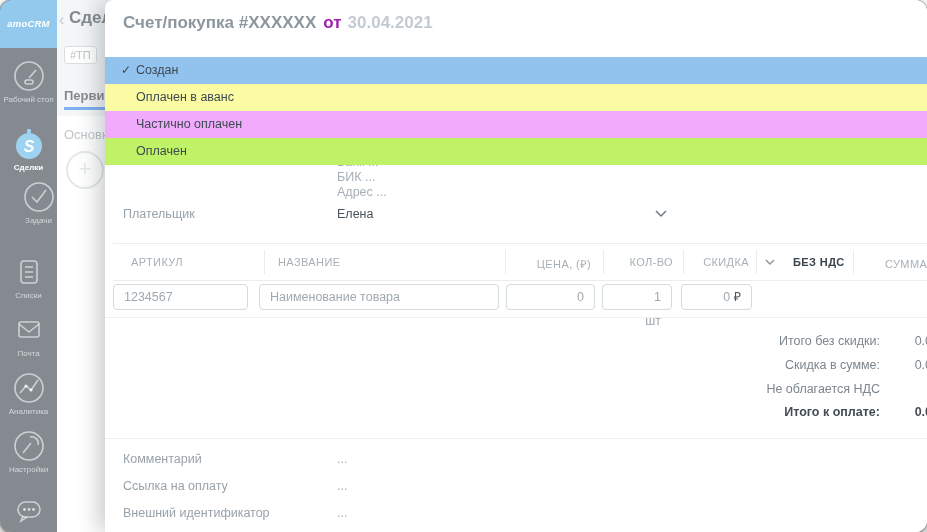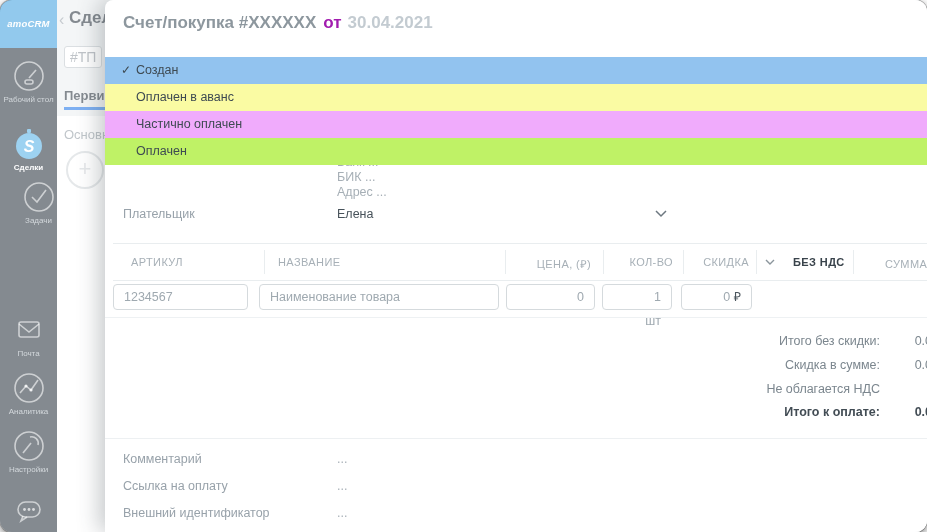--- a/index.html
+++ b/index.html
@@ -15,21 +15,21 @@
   .nav-item { position:absolute; left:0; width:57px; text-align:center; }
   .nav-ico { display:block; margin:0 auto; }
   .nav-label { margin-top:1px; font-size:8px; line-height:9px; color:#b9c1c7; }
   .nav-item.active .nav-label { color:#ffffff; font-weight:bold; }
 
   .page-strip { position:absolute; left:57px; top:0; right:0; bottom:0; background:#eef1f3; }
   .page-card { position:absolute; left:0; top:116px; right:0; bottom:0; background:#ffffff; }
   .bg-back { position:absolute; left:2px; top:11px; font-size:16px; color:#a4acb3; }
   .bg-title { position:absolute; left:12px; top:8px; font-size:17px; font-weight:bold; color:#39434d; white-space:nowrap; }
   .bg-tag { position:absolute; left:7px; top:46px; border:1px solid #c5cbd0; border-radius:3px;
-            padding:2px 5px; font-size:14px; color:#99a1a8; white-space:nowrap; background:#fff; }
+            padding:2px 5px; font-size:11px; color:#99a1a8; white-space:nowrap; background:#fff; }
   .bg-tab { position:absolute; left:7px; top:88px; font-size:13px; font-weight:bold; color:#39434d; white-space:nowrap; }
   .bg-tab-underline { position:absolute; left:7px; top:107px; width:80px; height:3px; background:#2f80ea; }
   .bg-section { position:absolute; left:7px; top:127px; font-size:13px; color:#9aa3aa; white-space:nowrap; }
   .bg-plus { position:absolute; left:9px; top:151px; width:34px; height:34px; border:2px solid #d6dadd;
              border-radius:50%; color:#d6dadd; font-size:22px; line-height:32px; text-align:center; background:#fff; }
 
   .overlay { position:absolute; inset:0; z-index:1; background:rgba(255,255,255,.38); pointer-events:none; }
 
   
   .modal { position:absolute; left:105px; top:0; width:822px; height:532px; z-index:2;
@@ -103,20 +103,29 @@
       <div class="nav-item" style="top:179px;margin-left:10px;">
         <svg class="nav-ico" width="36" height="36" viewBox="0 0 36 36">
           <g fill="none" stroke="rgba(255,255,255,.6)" stroke-width="1.6">
             <circle cx="18" cy="18" r="14"></circle>
               <path d="M11 18 L16 23 L25 11"></path>
           </g>
         </svg>
         <div class="nav-label">Задачи</div>
       </div>
 
+      <div class="nav-item" style="top:254px;">
+        <svg class="nav-ico" width="36" height="36" viewBox="0 0 36 36">
+          <g fill="none" stroke="rgba(255,255,255,.6)" stroke-width="1.6">
+            <rect x="10" y="7" width="16" height="22" rx="3"></rect>
+              <path d="M14 13 h8 M14 18 h8 M14 23 h8"></path>
+          </g>
+        </svg>
+        <div class="nav-label">Списки</div>
+      </div>
 
       <div class="nav-item" style="top:312px;">
         <svg class="nav-ico" width="36" height="36" viewBox="0 0 36 36">
           <g fill="none" stroke="rgba(255,255,255,.6)" stroke-width="1.6">
             <rect x="8" y="10" width="20" height="15" rx="2"></rect>
               <path d="M8 12 L18 20 L28 12"></path>
           </g>
         </svg>
         <div class="nav-label">Почта</div>
       </div>

